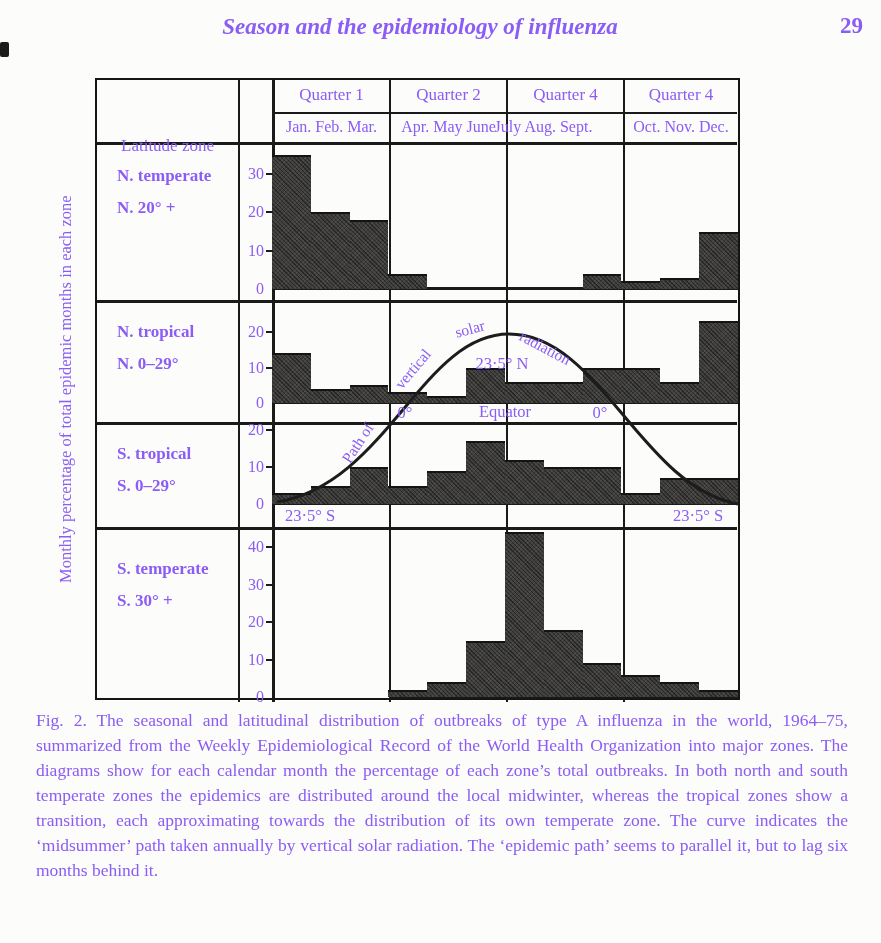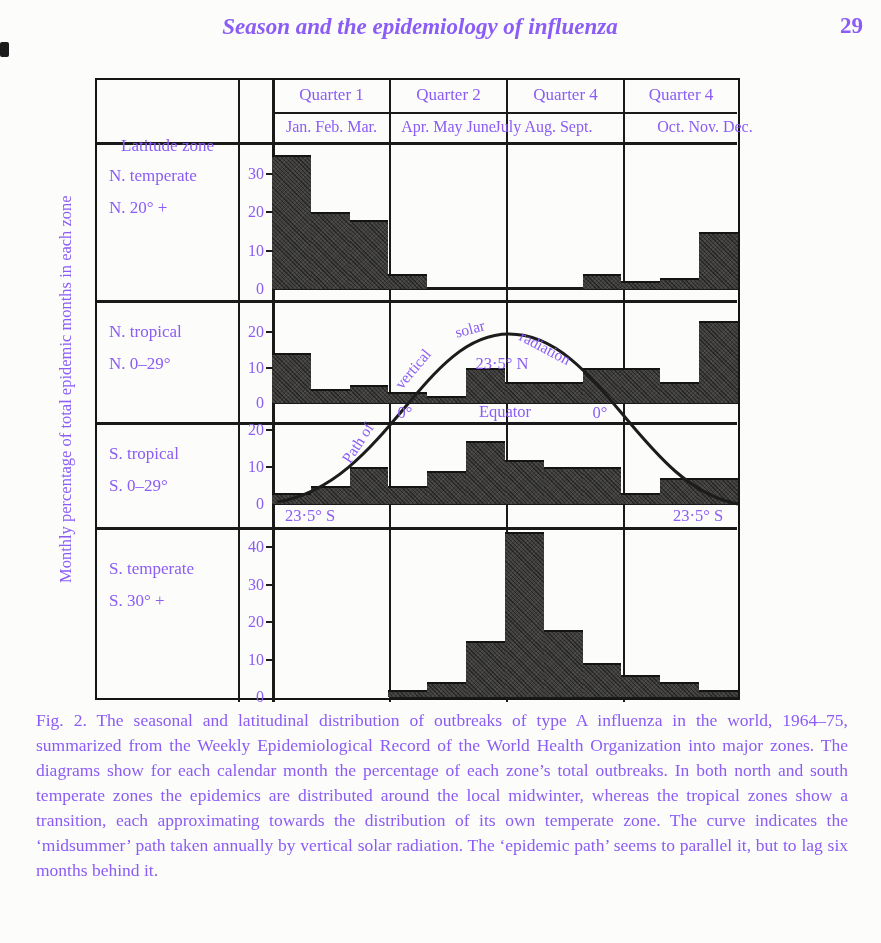--- a/index.html
+++ b/index.html
@@ -8,21 +8,21 @@
   .page-title{position:absolute;left:60px;top:14px;width:720px;text-align:center;
         font-style:italic;font-weight:bold;font-size:23px;}
   .page-number{position:absolute;right:18px;top:13px;font-weight:bold;font-size:23px;}
   .scan-artifact{position:absolute;left:0;top:42px;width:9px;height:15px;background:#1c1c1c;border-radius:2px;}
   .y-axis-label{position:absolute;left:56px;top:78px;height:622px;width:22px;
         writing-mode:vertical-rl;transform:rotate(180deg);text-align:center;font-size:16.5px;}
   .ftable{position:absolute;left:95px;top:78px;width:645px;height:622px;
         border:2.5px solid #151515;box-sizing:border-box;}
   .vline,.hline{position:absolute;background:#1a1a1a;}
   .cell{position:absolute;text-align:center;font-size:17px;}
-  .panel-label{position:absolute;left:12px;width:126px;font-size:17px;text-align:left;}
+  .panel-label{position:absolute;left:20px;width:126px;font-size:17px;text-align:left;font-weight:bold;}
   .tick-label{position:absolute;text-align:right;font-size:16px;height:20px;line-height:20px;}
   .tick-dash{position:absolute;width:7px;height:2px;background:#1a1a1a;}
   .bars{position:absolute;display:flex;align-items:flex-end;}
   .bar{flex:1 1 0;background-color:#403f3d;
        background-image:repeating-linear-gradient(45deg, rgba(0,0,0,.4) 0 1px, transparent 1px 3px),
                         repeating-linear-gradient(-45deg, rgba(255,255,255,.07) 0 1px, transparent 1px 3px);
        border-top:2.5px solid #141414;box-sizing:border-box;}
   .bar.zero{border-top:none;background:none;}
   .curve-svg{position:absolute;left:175px;top:224px;}
   .curve-label{position:absolute;transform:translate(-50%,-50%);font-size:15.5px;white-space:nowrap;}
@@ -54,21 +54,21 @@
     <div class="hline" style="left:0;top:447px;width:640px;height:3px;"></div>
 
     <div class="cell" style="left:0;top:20px;width:141px;margin-top:36px;">Latitude zone</div>
     <div class="cell" style="left:177px;top:5px;width:115px;">Quarter 1</div>
     <div class="cell" style="left:294px;top:5px;width:115px;">Quarter 2</div>
     <div class="cell" style="left:411px;top:5px;width:115px;">Quarter 4</div>
     <div class="cell" style="left:528px;top:5px;width:112px;">Quarter 4</div>
     <div class="cell" style="left:177px;top:38px;width:115px;font-size:16px;">Jan. Feb. Mar.</div>
     <div class="cell" style="left:294px;top:38px;width:115px;font-size:16px;">Apr. May June</div>
     <div class="cell" style="left:389px;top:38px;width:115px;font-size:16px;">July Aug. Sept.</div>
-    <div class="cell" style="left:528px;top:38px;width:112px;font-size:16px;margin-left:24px;">Oct. Nov. Dec.</div>
+    <div class="cell" style="left:528px;top:38px;width:112px;font-size:16px;">Oct. Nov. Dec.</div>
 
     <div class="panel-label" style="top: 86px;">N. temperate</div>
     <div class="panel-label" style="top: 118px;">N. 20° +</div>
     <div class="panel-label" style="top: 242px;">N. tropical</div>
     <div class="panel-label" style="top: 274px;">N. 0–29°</div>
     <div class="panel-label" style="top: 364px;">S. tropical</div>
     <div class="panel-label" style="top: 396px;">S. 0–29°</div>
     <div class="panel-label" style="top: 479px;">S. temperate</div>
     <div class="panel-label" style="top: 511px;">S. 30° +</div>
 

